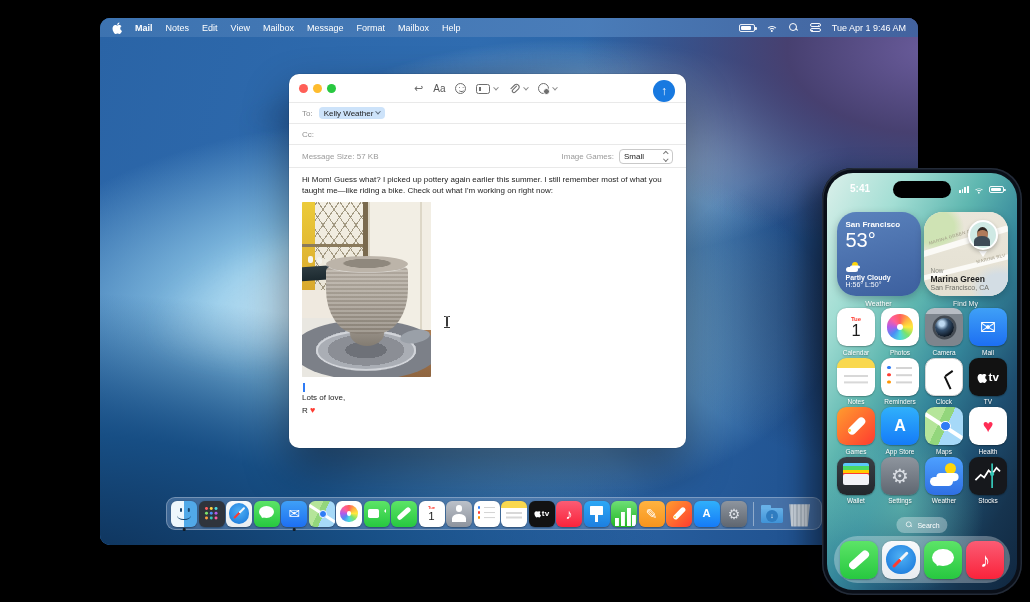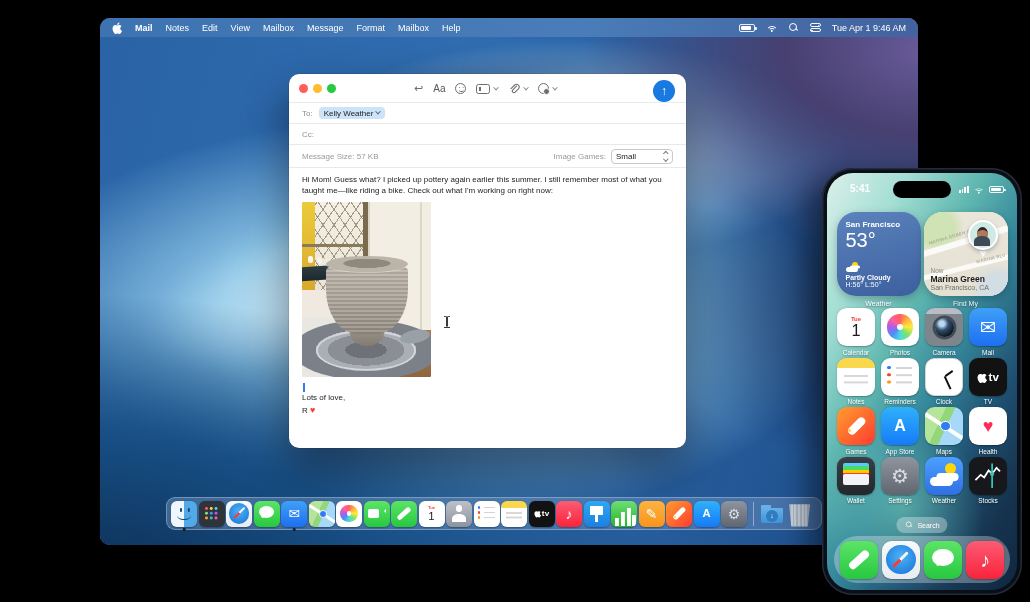--- a/index.html
+++ b/index.html
@@ -69,21 +69,21 @@
   .mediac::after{content:"";position:absolute;right:-2px;bottom:-2px;width:5px;height:5px;background:#6e6e6e;border:1.3px solid #fff;border-radius:50%;}
   .chev{width:4px;height:4px;border-right:1.1px solid #8a8a8a;border-bottom:1.1px solid #8a8a8a;transform:rotate(45deg) translate(-1px,-1px);margin-left:2px;}
   .send{position:absolute;right:11px;top:6px;width:22px;height:22px;border-radius:50%;background:#1879e0;color:#fff;
     display:flex;align-items:center;justify-content:center;font-size:12px;font-weight:bold;}
   .frow{position:relative;border-top:1px solid #e9e9e9;display:flex;align-items:center;padding:8px 13px;color:#8e8e8e;}
   .frow.to{height:21px;} .frow.cc{height:21px;} .frow.sub{height:22px;} .frow.size{height:23px;color:#9a9a9a;}
   .pill{margin-left:6px;background:#cde3fa;color:#1b1b1b;border-radius:4px;padding:1.5px 5px;display:flex;align-items:center;gap:3px;}
   .pill .chev{border-color:#5a6a7a;margin-left:0;}
   .subval{margin-left:5px;color:#111;font-weight:500;}
   .size-right{margin-left:auto;display:flex;align-items:center;gap:5px;}
-  .selbox{width:62px;height:15px;border:1px solid #c9c9c9;border-radius:4px;background:#fff;color:#222;
+  .selbox{width:54px;height:15px;border:1px solid #c9c9c9;border-radius:4px;background:#fff;color:#222;
     display:flex;align-items:center;padding:0 4px;position:relative;}
   .selbox .updown{margin-left:auto;display:flex;flex-direction:column;gap:1px;}
   .selbox .updown i{width:3.6px;height:3.6px;border-right:1.1px solid #7a7a7a;border-bottom:1.1px solid #7a7a7a;display:block;}
   .selbox .updown i.up{transform:rotate(-135deg);}
   .selbox .updown i.dn{transform:rotate(45deg);}
   .mbody{border-top:1px solid #e9e9e9;padding:7px 13px 0 13px;color:#1c1c1c;line-height:1.32;}
   .photo{position:relative;width:129px;height:175px;overflow:hidden;background:#efe9df;margin-top:6px;border-radius:1px;}
   .ph-window{position:absolute;left:0;top:0;width:64px;height:88px;background:
      repeating-linear-gradient(55deg, rgba(150,140,115,.85) 0 1px, transparent 1px 9px),
      repeating-linear-gradient(-55deg, rgba(150,140,115,.85) 0 1px, transparent 1px 9px),

